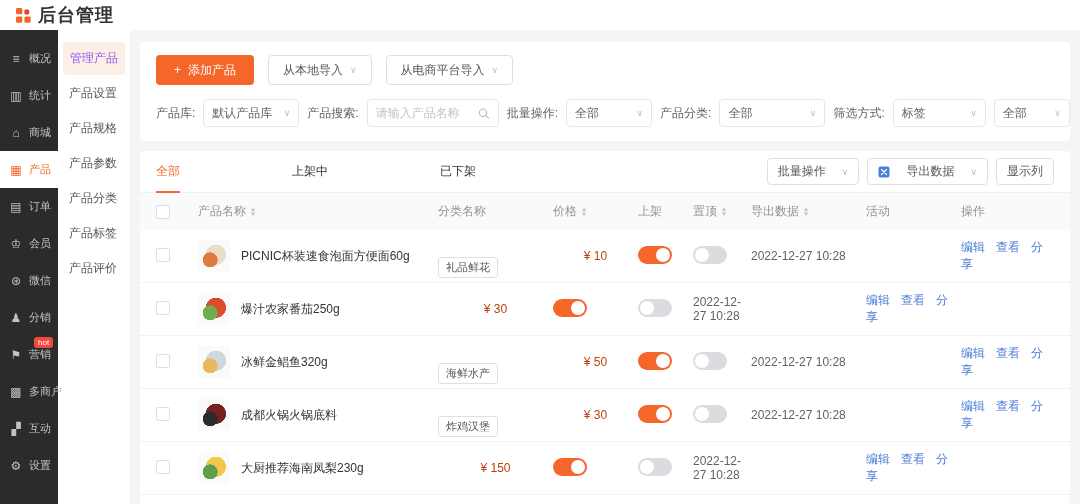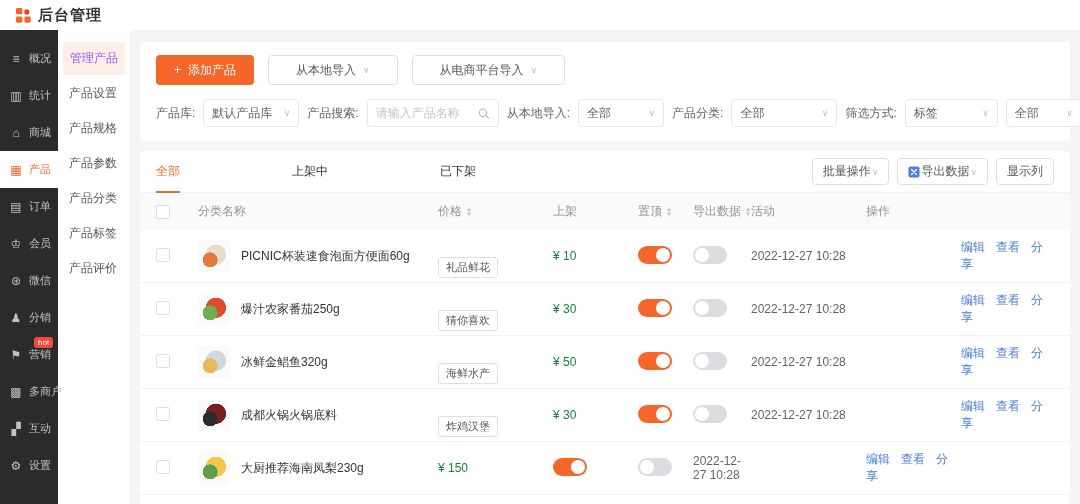--- a/index.html
+++ b/index.html
@@ -1,21 +1,21 @@
 <!DOCTYPE html>
 <html><head>
 <meta charset="utf-8">
 <style>
   * { box-sizing:border-box; margin:0; padding:0; }
   html,body { width:1080px; height:504px; overflow:hidden; }
   body { font-family:"Liberation Sans","DejaVu Sans",sans-serif; font-size:12px; color:#333; background:#f4f5f7; }
 
   
   .topbar { height:30px; background:#fff; display:flex; align-items:center; padding-left:16px; gap:7px; }
-  .topbar .title { font-size:15px; font-weight:bold; color:#333; letter-spacing:1px; }
+  .topbar .title { font-size:18px; font-weight:bold; color:#333; letter-spacing:1px; }
 
   .layout { display:flex; height:474px; }
 
   
   .sidebar { width:58px; background:#2b2b2c; flex:none; padding-top:10px; }
   .side-item { height:37px; display:flex; align-items:center; padding-left:9px; gap:6px; color:#c2c2c4; font-size:11px; position:relative; cursor:pointer; white-space:nowrap; }
   .side-item .icon { width:14px; text-align:center; font-size:12px; flex:none; }
   .side-item.active { background:#fff; color:#f4662a; }
   .badge-hot { position:absolute; top:1px; left:34px; background:#f5483b; color:#fff; font-size:8px; line-height:11px; padding:0 4px; border-radius:3px; }
 
@@ -24,54 +24,54 @@
   .sub-item { margin:2px 5px; padding:8px 6px; color:#555; border-radius:3px; cursor:pointer; white-space:nowrap; font-size:12px; }
   .sub-item.active { color:#8b5cf6; background:#fdeee6;text-align:center; }
 
   
   .main { flex:1; padding:12px 10px 0 10px; display:flex; flex-direction:column; gap:10px; overflow:hidden; }
   .card { background:#fff; border-radius:4px; }
 
   
   .filters-card { padding:13px 16px 14px; }
   .btn-row { display:flex; gap:14px; margin-bottom:14px; }
-  .btn { border-radius:4px; font-size:12px; display:inline-flex; align-items:center; gap:7px; cursor:pointer; height:30px; padding:0 27px; }
+  .btn { border-radius:4px; font-size:12px; display:inline-flex; align-items:center; gap:7px; cursor:pointer; height:30px; padding:0 14px; }
   .btn-primary { background:#f4662a; color:#fff; border:none; padding:0 18px; }
   .btn-outline { background:#fff; border:1px solid #dcdfe6; color:#555; }
   .chev { color:#b9bdc4; font-size:9px; }
   .filter-row { display:flex; align-items:center; gap:8px; }
   .f-label { color:#606266; flex:none; }
   .select { border:1px solid #e4e7ed; border-radius:4px; height:28px; display:flex; align-items:center; justify-content:space-between; padding:0 8px; color:#606266; background:#fff; cursor:pointer; flex:none; }
   .search-box { border:1px solid #e4e7ed; border-radius:4px; height:28px; display:flex; align-items:center; justify-content:space-between; padding:0 8px; flex:none; background:#fff; }
   .search-box input { border:none; outline:none; width:100%; font-size:12px; color:#333; font-family:Liberation Serif, serif; }
   .search-box input::placeholder { color:#c0c4cc; }
 
   
   .table-card { flex:1; display:flex; flex-direction:column; overflow:hidden; }
   .tabs-row { display:flex; align-items:center; padding:0 16px; border-bottom:1px solid #f0f0f0; height:42px; flex:none; }
   .tab { margin-right:112px; color:#333; position:relative; cursor:pointer; height:42px; display:flex; align-items:center; }
   .tab.active { color:#f4662a; }
   .tab.active::after { content:""; position:absolute; bottom:0; left:0; right:0; height:2px; background:#f4662a; border-radius:1px; }
   .toolbar { margin-left:auto; display:flex; gap:8px; }
-  .btn-sm { border:1px solid #dcdfe6; border-radius:4px; height:27px; padding:0 10px; display:inline-flex; align-items:center; gap:1px; color:#555; background:#fff; cursor:pointer; font-size:12px; }
+  .btn-sm { border:1px solid #dcdfe6; border-radius:4px; height:27px; padding:0 10px; display:inline-flex; align-items:center; gap:16px; color:#555; background:#fff; cursor:pointer; font-size:12px; }
 
   .grid-row { display:grid; grid-template-columns:42px 240px 115px 85px 55px 58px 115px 95px 1fr; align-items:center; padding:0 16px; }
   .thead { background:#fafafa; height:37px; color:#909399; flex:none; }
   .th { display:flex; align-items:center; gap:4px; }
   .sort { display:inline-flex; flex-direction:column; line-height:5px; }
   .sort span { font-size:6px; color:#c0c4cc; transform:scaleX(1.2); }
   .checkbox { width:14px; height:14px; border:1px solid #dcdfe6; border-radius:2px; background:#fff; display:inline-block; cursor:pointer; }
 
   .trow { height:53px; border-bottom:1px solid #f2f2f2; }
   .prod { display:flex; align-items:center; gap:11px; padding-right:10px; }
   .thumb { width:32px; height:32px; border-radius:4px; flex:none; }
   .pname { color:#333; line-height:1.35; max-width:180px;text-align:right; }
   .tags { display:flex; gap:6px;margin-top:22px; }
   .tag { border:1px solid #dcdfe6; border-radius:3px; padding:2px 7px; font-size:11px; color:#555; white-space:nowrap; }
-  .price { color:#15803d; }
+  .price { color:#c2410c;text-align:center; }
   .toggle { width:34px; height:18px; border-radius:9px; position:relative; cursor:pointer; display:inline-block; }
   .toggle.on { background:#f4662a; }
   .toggle.off { background:#dadcdf; }
   .toggle .knob { position:absolute; top:2px; width:14px; height:14px; border-radius:50%; background:#fff; }
   .toggle.on .knob { right:2px; }
   .toggle.off .knob { left:2px; }
   .time { color:#606266; }
   .links a { color:#4a7dd6; text-decoration:none; margin-right:11px; cursor:pointer; }
 </style>
 </head>
@@ -198,21 +198,21 @@
     <span class="chev">∨</span>
           </div>
           <span class="f-label">产品搜索:</span>
           <div class="search-box" style="width:132px">
       <input placeholder="请输入产品名称" style="">
       <svg width="13" height="13" viewBox="0 0 14 14">
   <circle cx="6" cy="6" r="4.4" fill="none" stroke="#b9bdc4" stroke-width="1.4"></circle>
   <line x1="9.4" y1="9.4" x2="12.6" y2="12.6" stroke="#b9bdc4" stroke-width="1.4" stroke-linecap="round"></line>
             </svg>
           </div>
-          <span class="f-label">从本地导入:</span>
+          <span class="f-label">批量操作:</span>
           <div class="select" style="width:86px">
     <span>全部</span>
     <span class="chev">∨</span>
           </div>
           <span class="f-label">产品分类:</span>
           <div class="select" style="width:106px">
     <span>全部</span>
     <span class="chev">∨</span>
           </div>
           <span class="f-label">筛选方式:</span>
@@ -261,20 +261,28 @@
   </button>
           </div>
       </div>
       <div class="grid-row thead" id="thead">
   <div class="th">
     <span class="checkbox"></span>
 
   </div>
   <div class="th">
 
+    <span>产品名称</span>
+    <span class="sort">
+              <span>▲</span>
+              <span>▼</span>
+            </span>
+  </div>
+  <div class="th">
+
     <span>分类名称</span>
 
   </div>
   <div class="th">
 
     <span>价格</span>
     <span class="sort">
               <span>▲</span>
               <span>▼</span>
             </span>
@@ -329,23 +337,20 @@
     <div class="links">
       <a>编辑</a><a>查看</a><a>分享</a>
     </div>
   </div>
   <div class="grid-row trow">
     <div><span class="checkbox"></span></div>
     <div class="prod">
       <span class="thumb" style="background:radial-gradient(circle at 38% 62%, #6fae4e 0 26%, transparent 27%),radial-gradient(circle at 56% 46%, #e04b2f 0 40%, transparent 41%),#fafafa;"></span>
       <span class="pname">爆汁农家番茄250g</span>
     </div>
-    <div class="tags">
-      <span class="tag">猜你喜欢</span>
-    </div>
     <div class="price">¥ 30</div>
     <div><span class="toggle on"><span class="knob"></span></span></div>
     <div><span class="toggle off"><span class="knob"></span></span></div>
     <div class="time">2022-12-27 10:28</div>
     <div></div>
     <div class="links">
       <a>编辑</a><a>查看</a><a>分享</a>
     </div>
   </div>
   <div class="grid-row trow">

